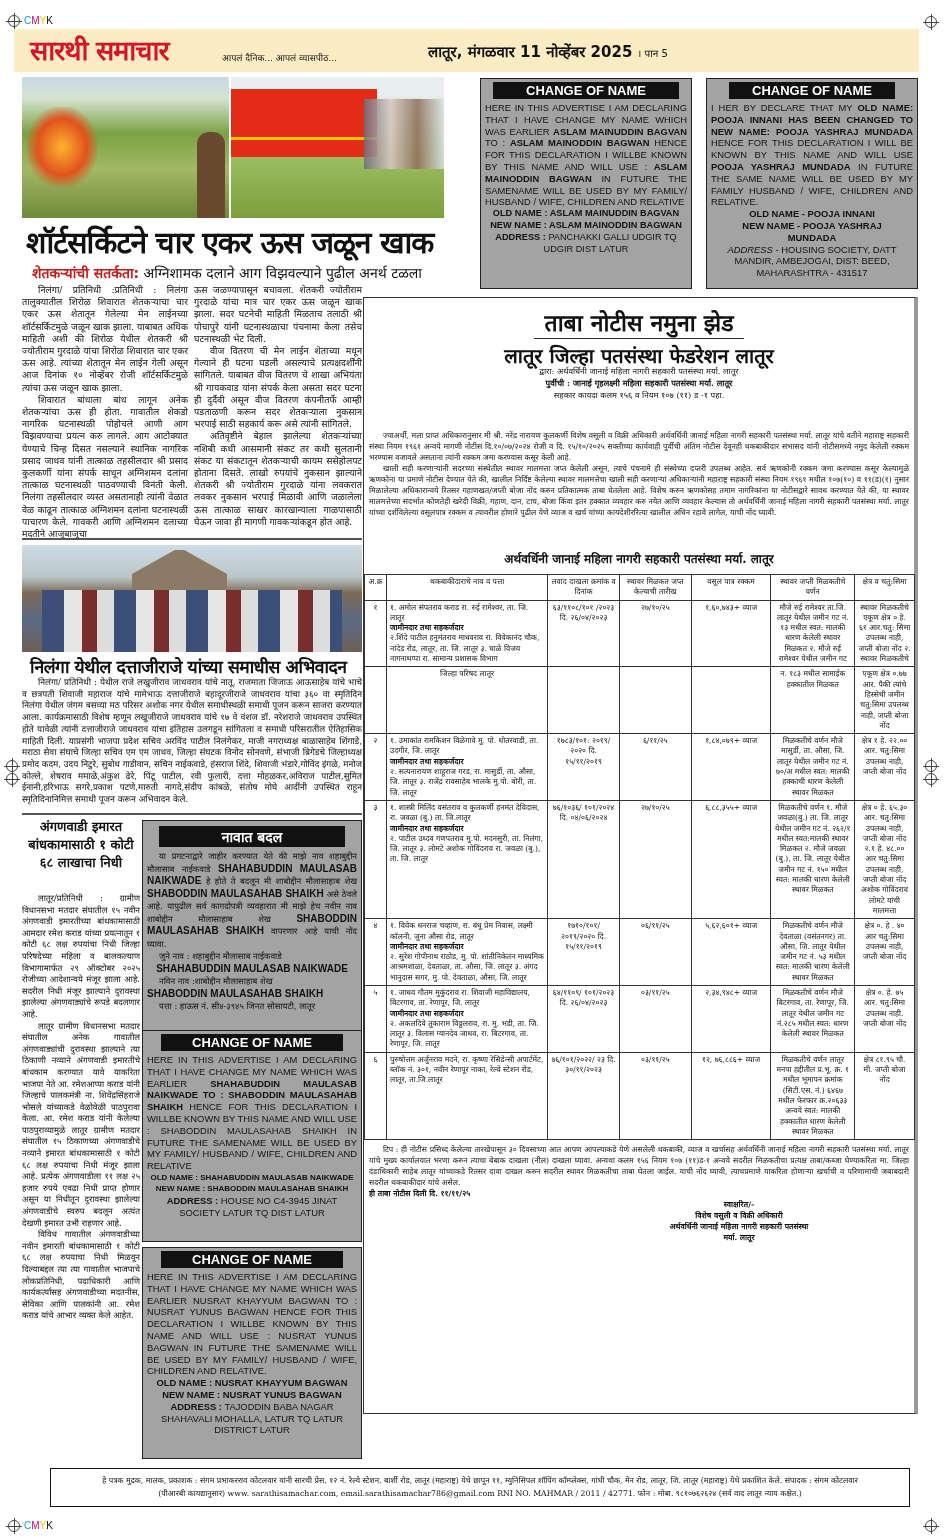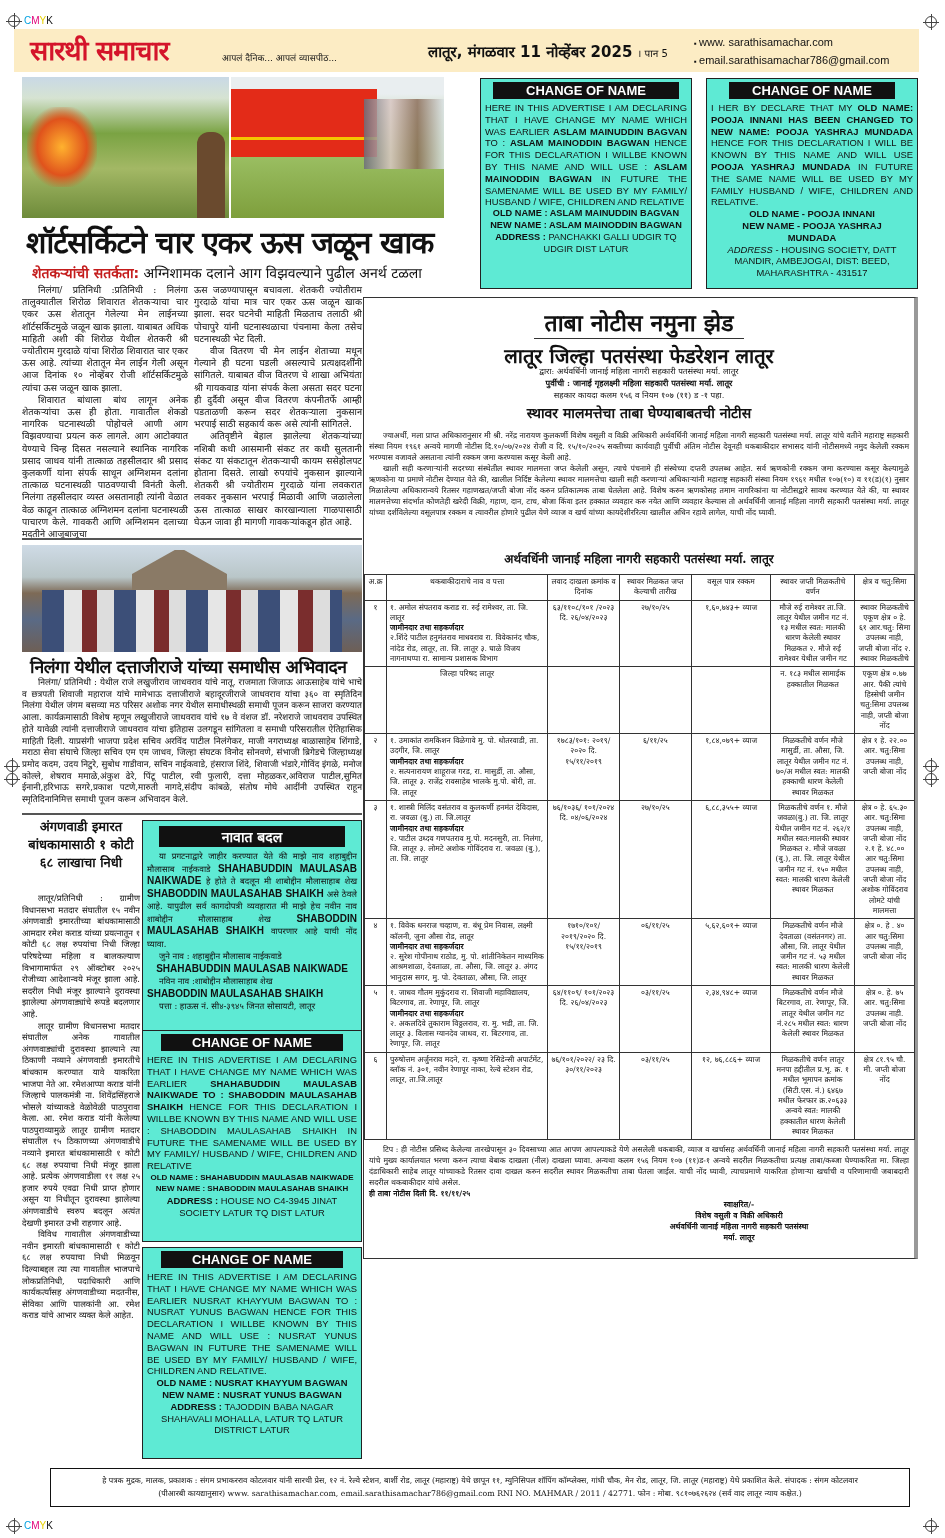--- a/index.html
+++ b/index.html
@@ -33,31 +33,31 @@
 .story1a{left:22px;top:284px;width:166px;}
 .story1b{left:194px;top:284px;width:168px;}
 .hr{background:#555;height:2px;}
 .ph-samadhi{left:22px;top:545px;width:340px;height:107px;background:linear-gradient(180deg,#cfdbe6 0%,#b9c6c8 30%,#7d6a56 45%,#5a6a85 70%,#6e5f55 100%);}
 .ph-samadhi .temple{position:absolute;left:110px;top:5px;width:95px;height:60px;background:#8a7a66;clip-path:polygon(45% 0,55% 0,100% 40%,100% 100%,0 100%,0 40%);}
 .ph-samadhi .people{position:absolute;left:20px;bottom:0;width:300px;height:62px;background:repeating-linear-gradient(90deg,#3c4f78 0 22px,#e6e6e6 22px 40px,#7a2d2d 40px 55px,#ddd 55px 72px);}
 .h-samadhi{left:30px;top:654px;font-size:17.5px;font-weight:bold;font-family:"DejaVu Sans",sans-serif;letter-spacing:-0.5px;}
 .story2{left:22px;top:677px;width:340px;font-size:8.7px;line-height:11.7px;}
 .h-anganwadi{left:22px;top:818px;width:118px;text-align:center;font-size:13px;font-weight:bold;line-height:18px;font-family:"DejaVu Sans",sans-serif;}
 .story3{left:22px;top:893px;width:118px;font-size:8.4px;line-height:11.6px;}
-.adbox{border:1.5px solid #222;background:#5eead4;}
+.adbox{border:1.5px solid #222;background:#a3a3a3;}
 .adtitle{background:#111;color:#fff;font-family:"Liberation Sans",sans-serif;font-weight:bold;text-align:center;}
 .adtext{font-family:"Liberation Sans",sans-serif;text-align:justify;}
 .adtext b{font-weight:bold;}
 .adcenter{text-align:center;}
 .ad-aslam{left:480px;top:78px;width:212px;height:211px;}
 .ad-pooja{left:706px;top:78px;width:212px;height:211px;}
 .ad-naav{left:142px;top:820px;width:220px;height:214px;}
 .ad-shab{left:142px;top:1030px;width:220px;height:212px;}
 .ad-nusrat{left:142px;top:1247px;width:220px;height:212px;}
-.notice{left:363px;top:297px;width:555px;height:962px;border:1.5px solid #333;border-right:4px solid #999;}
+.notice{left:363px;top:297px;width:555px;height:1117px;border:1.5px solid #333;border-right:4px solid #999;}
 .n-title{position:absolute;left:0;width:100%;text-align:center;font-weight:bold;}
 .ntable{position:absolute;left:0;top:276px;width:551px;border-collapse:collapse;font-size:7.6px;line-height:10.3px;}
 .ntable th,.ntable td{border:1px solid #333;padding:2px 3px;vertical-align:top;}
 .ntable th{font-weight:normal;text-align:center;}
 .ntable td.c{text-align:center;}
 .ntable .bold{font-weight:bold;}
 .footer{left:50px;top:1468px;width:860px;height:39px;border:1.5px solid #111;text-align:center;font-size:7.8px;line-height:13px;padding-top:5px;}
 </style>
 </head>
 <body>
@@ -72,24 +72,20 @@
 <span class="reg" style="left:925px;top:773px;"></span>
 <div class="abs cmyk" style="left:8px;top:1520px;">
   <span class="reg" style="position:relative;display:inline-block;vertical-align:middle;margin-right:4px;"></span><span class="c">C</span><span class="m">M</span><span class="y">Y</span><span class="k">K</span>
 </div>
 <span class="reg" style="left:925px;top:1520px;"></span>
 
 <div class="abs masthead">
   <div class="abs logo">सारथी समाचार</div>
   <div class="abs tagline">आपलं दैनिक... आपलं व्यासपीठ...</div>
   <div class="abs dateline"><span>लातूर, मंगळवार 11 नोव्हेंबर 2025</span> <span class="pg">। पान 5</span></div>
-  <div class="abs contact">
-    <div>www. sarathisamachar.com</div>
-    <div>email.sarathisamachar786@gmail.com</div>
-  </div>
 </div>
 
 <div class="abs photo ph-fire">
     <div class="flame"></div>
     <div class="person"></div>
   </div>
 <div class="abs photo ph-truck">
     <div class="truck"></div>
     <div class="stripe"></div>
     <div class="crowd"></div>
@@ -166,21 +162,20 @@
   <div class="adtext adcenter" style="font-size:9.4px;line-height:11.8px;"><b>ADDRESS :</b><span> TAJODDIN BABA NAGAR SHAHAVALI MOHALLA, LATUR TQ LATUR DISTRICT LATUR</span></div>
 </div>
 
 <div class="abs notice">
   <div class="n-title" style="top:8px;font-size:23px;font-family:'DejaVu Sans',sans-serif;">ताबा नोटीस नमुना झेड</div>
   <div class="abs" style="left:170px;top:40px;width:210px;height:1px;background:#333;"></div>
   <div class="n-title" style="top:44px;font-size:20px;">लातूर जिल्हा पतसंस्था फेडरेशन लातूर</div>
   <div class="n-title" style="top:67px;font-size:8.2px;font-weight:normal;">द्वारा: अर्थवर्धिनी जानाई महिला नागरी सहकारी पतसंस्था मर्या. लातूर</div>
   <div class="n-title" style="top:79px;font-size:8.2px;">पुर्वीची : जानाई गृहलक्ष्मी महिला सहकारी पतसंस्था मर्या. लातूर</div>
   <div class="n-title" style="top:91px;font-size:8.2px;font-weight:normal;">सहकार कायदा कलम १५६ व नियम १०७ (११) ड -१ पहा.</div>
-  <div class="n-title" style="top:105px;font-size:14px;">स्थावर मालमत्तेचा ताबा घेण्याबाबतची नोटीस</div>
   <div class="abs" style="left:5px;top:132px;width:540px;font-size:7.7px;line-height:11px;text-align:justify;">
     <p style="text-indent:14px">ज्याअर्थी, मला प्राप्त अधिकारानुसार मी श्री. नरेंद्र नारायण कुलकर्णी विशेष वसूली व विक्री अधिकारी अर्थवर्धिनी जानाई महिला नागरी सहकारी पतसंस्था मर्या. लातूर यांचे वतीने महाराष्ट्र सहकारी संस्था नियम १९६१ अन्वये मागणी नोटीस दि.१०/०७/२०२४ रोजी व दि. १५/१०/२०२५ सक्तीच्या कार्यवाही पुर्वीची अंतिम नोटीस देवूनही थकबाकीदार सभासद यांनी नोटीसमध्ये नमुद केलेली रक्कम भरण्यास वजावले असताना त्यांनी रक्कम जमा करण्यास कसूर केली आहे.</p>
     <p style="text-indent:14px">खाली सही करणाऱ्यांनी सदरच्या संस्थेतील स्थावर मालमत्ता जप्त केलेली असून, त्याचे पंचनामे ही संस्थेच्या दप्तरी उपलब्ध आहेत. सर्व ऋणकोनी रक्कम जमा करण्यास कसूर केल्यामुळे ऋणकोना या प्रमाणे नोटीस देण्यात येते की, खालील निर्दिष्ट केलेल्या स्थावर मालमत्तेचा खाली सही करणाऱ्यां अधिकाऱ्यांनी महाराष्ट्र सहकारी संस्था नियम १९६१ मधील १०७(१०) व ११(ड)(१) नुसार मिळालेल्या अधिकारान्वये रितसर गहाणखत/जप्ती बोजा नोंद करुन प्रतिकात्मक ताबा घेतलेला आहे. विशेष करुन ऋणकोसह तमाम नागरिकांना या नोटीसद्वारे सावध करण्यात येते की, या स्थावर मालमत्तेच्या संदर्भात कोणतेही खरेदी विक्री, गहाण, दान, टाच, बोजा किंवा इतर हक्कात व्यवहार करु नयेत आणि व्यवहार केल्यास तो अर्थवर्धिनी जानाई महिला नागरी सहकारी पतसंस्था मर्या. लातूर यांच्या दर्शविलेल्या वसूलपात्र रक्कम व त्यावरील होणारे पुढील येणे व्याज व खर्च यांच्या कायदेशीररित्या खालील अधिन रहावे लागेल, याची नोंद घ्यावी.</p>
   </div>
   <div class="n-title" style="top:252px;font-size:12px;">अर्थवर्धिनी जानाई महिला नागरी सहकारी पतसंस्था मर्या. लातूर</div>
   <table class="ntable" id="ntable">
     <thead>
         <tr id="thead-row">
           <th style="width: 22px;">अ.क्र</th>
           <th style="width: 162px; text-align: center;">थकबाकीदाराचे नाव व पत्ता</th>

